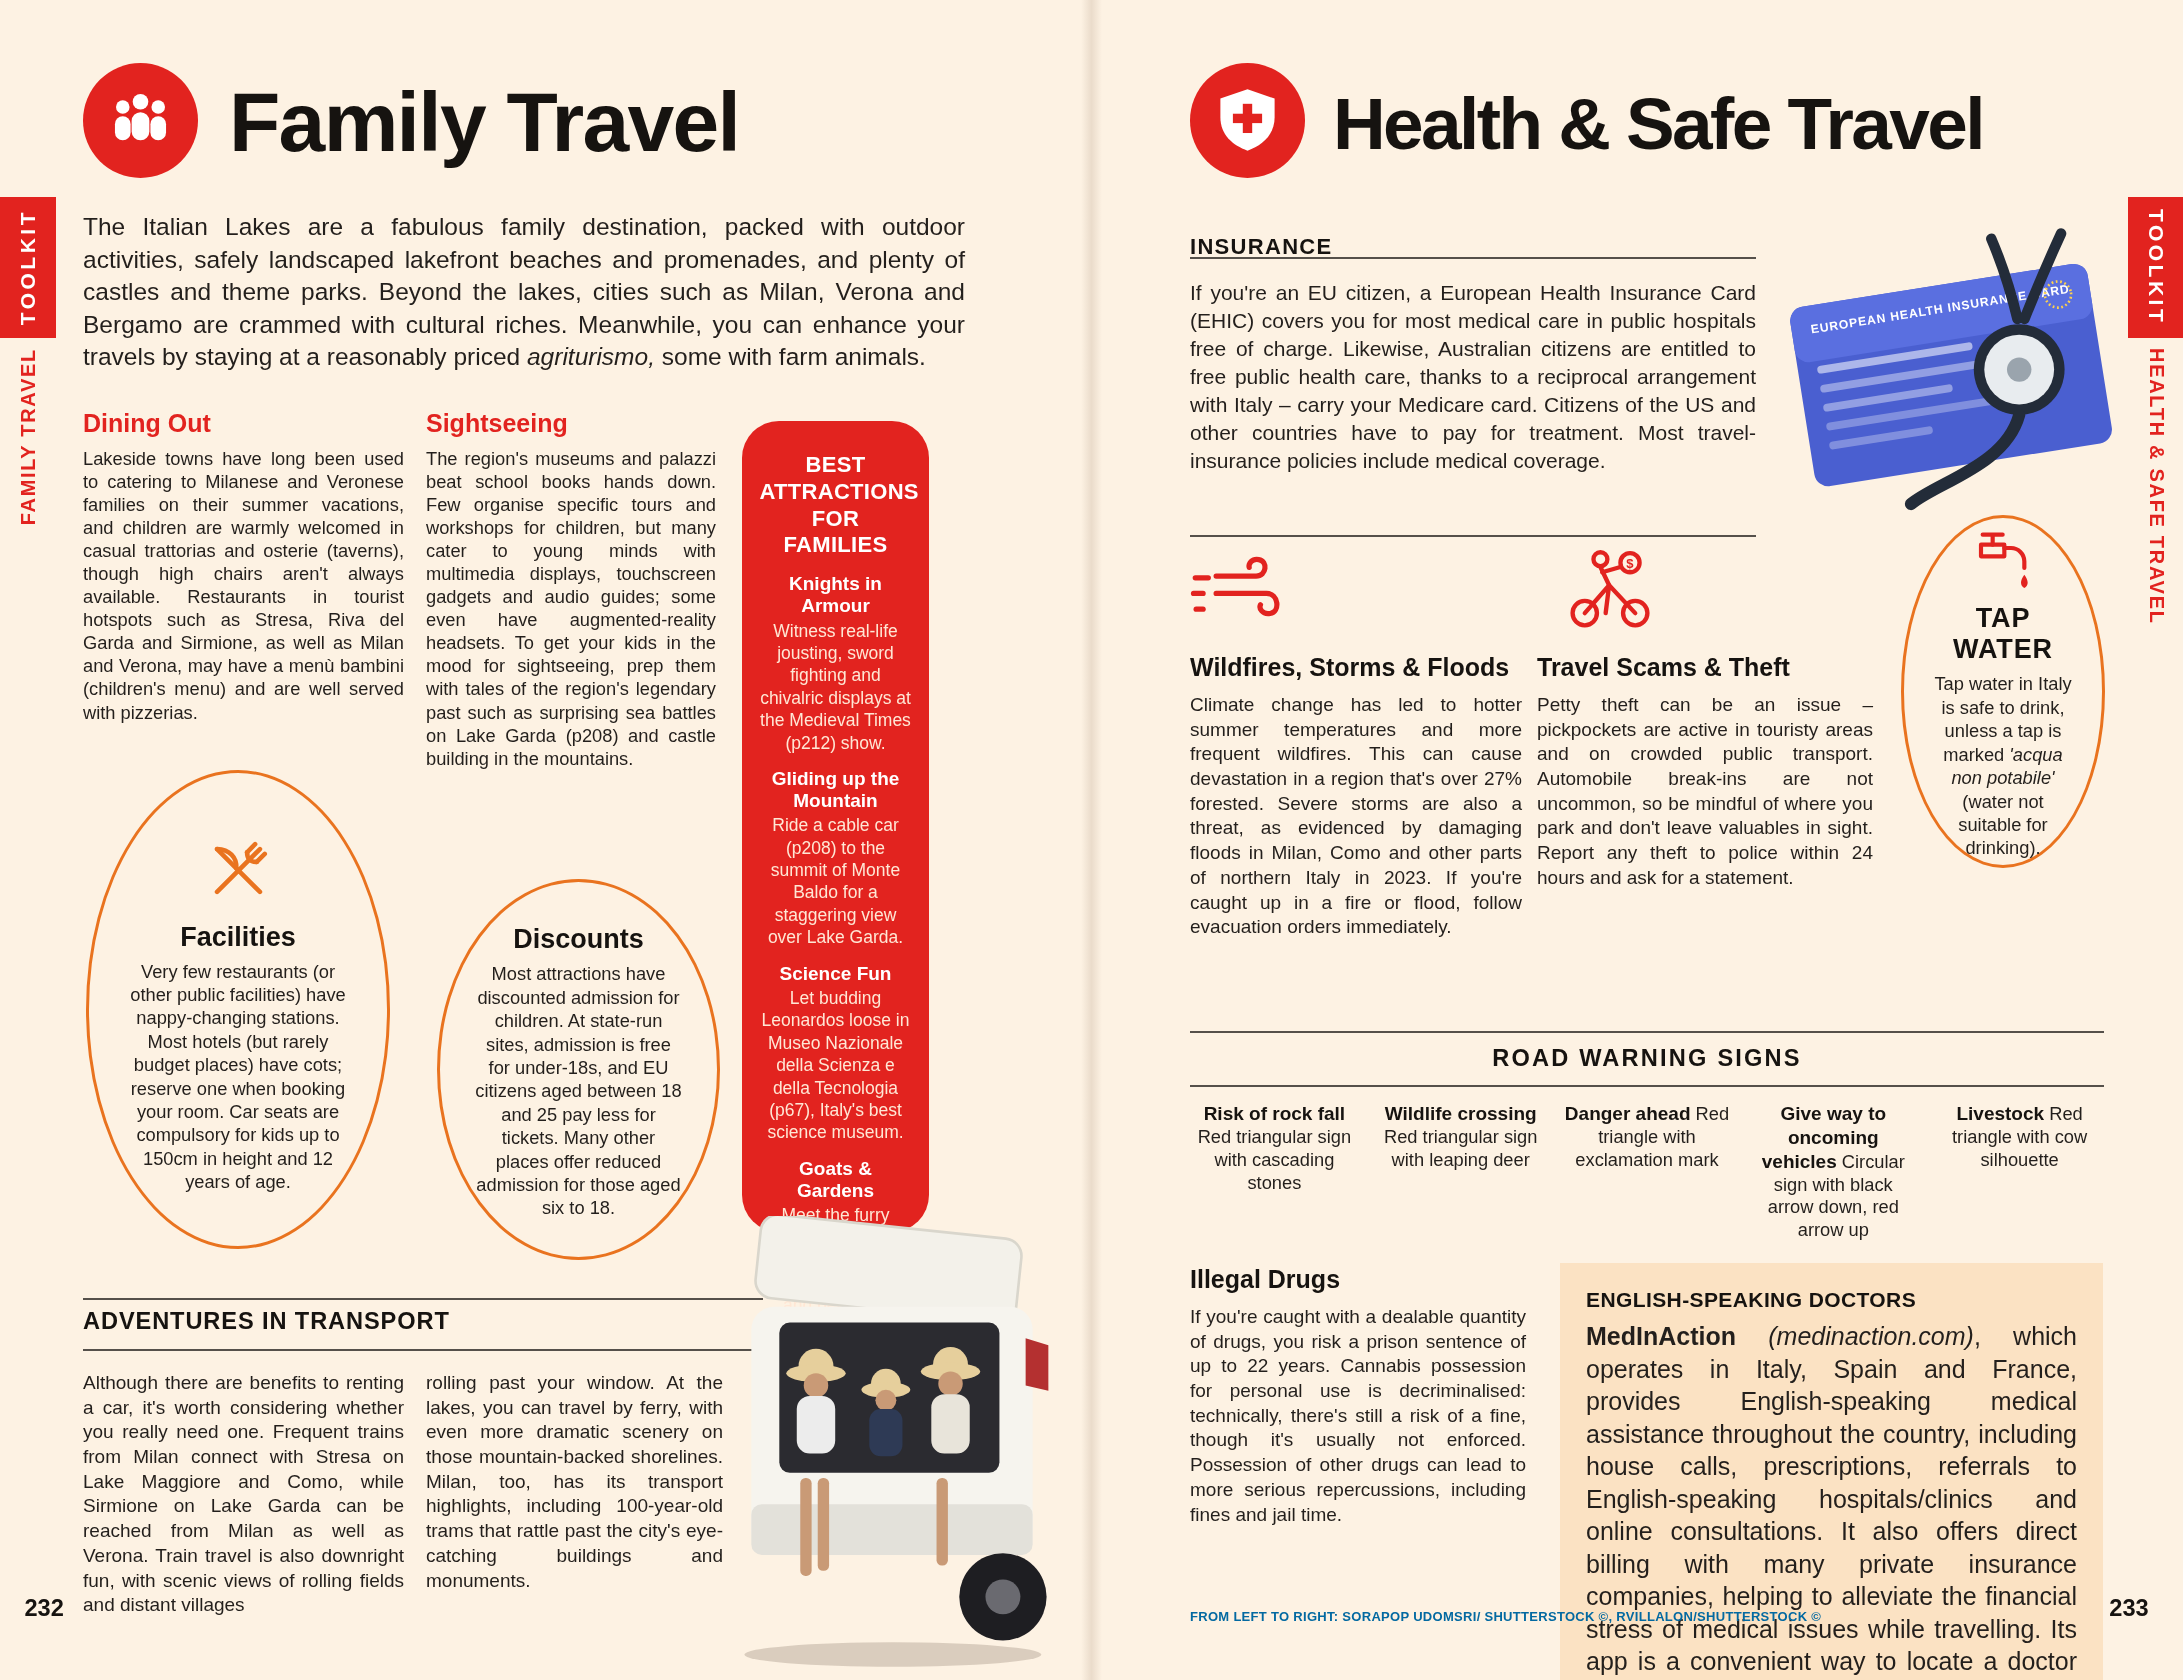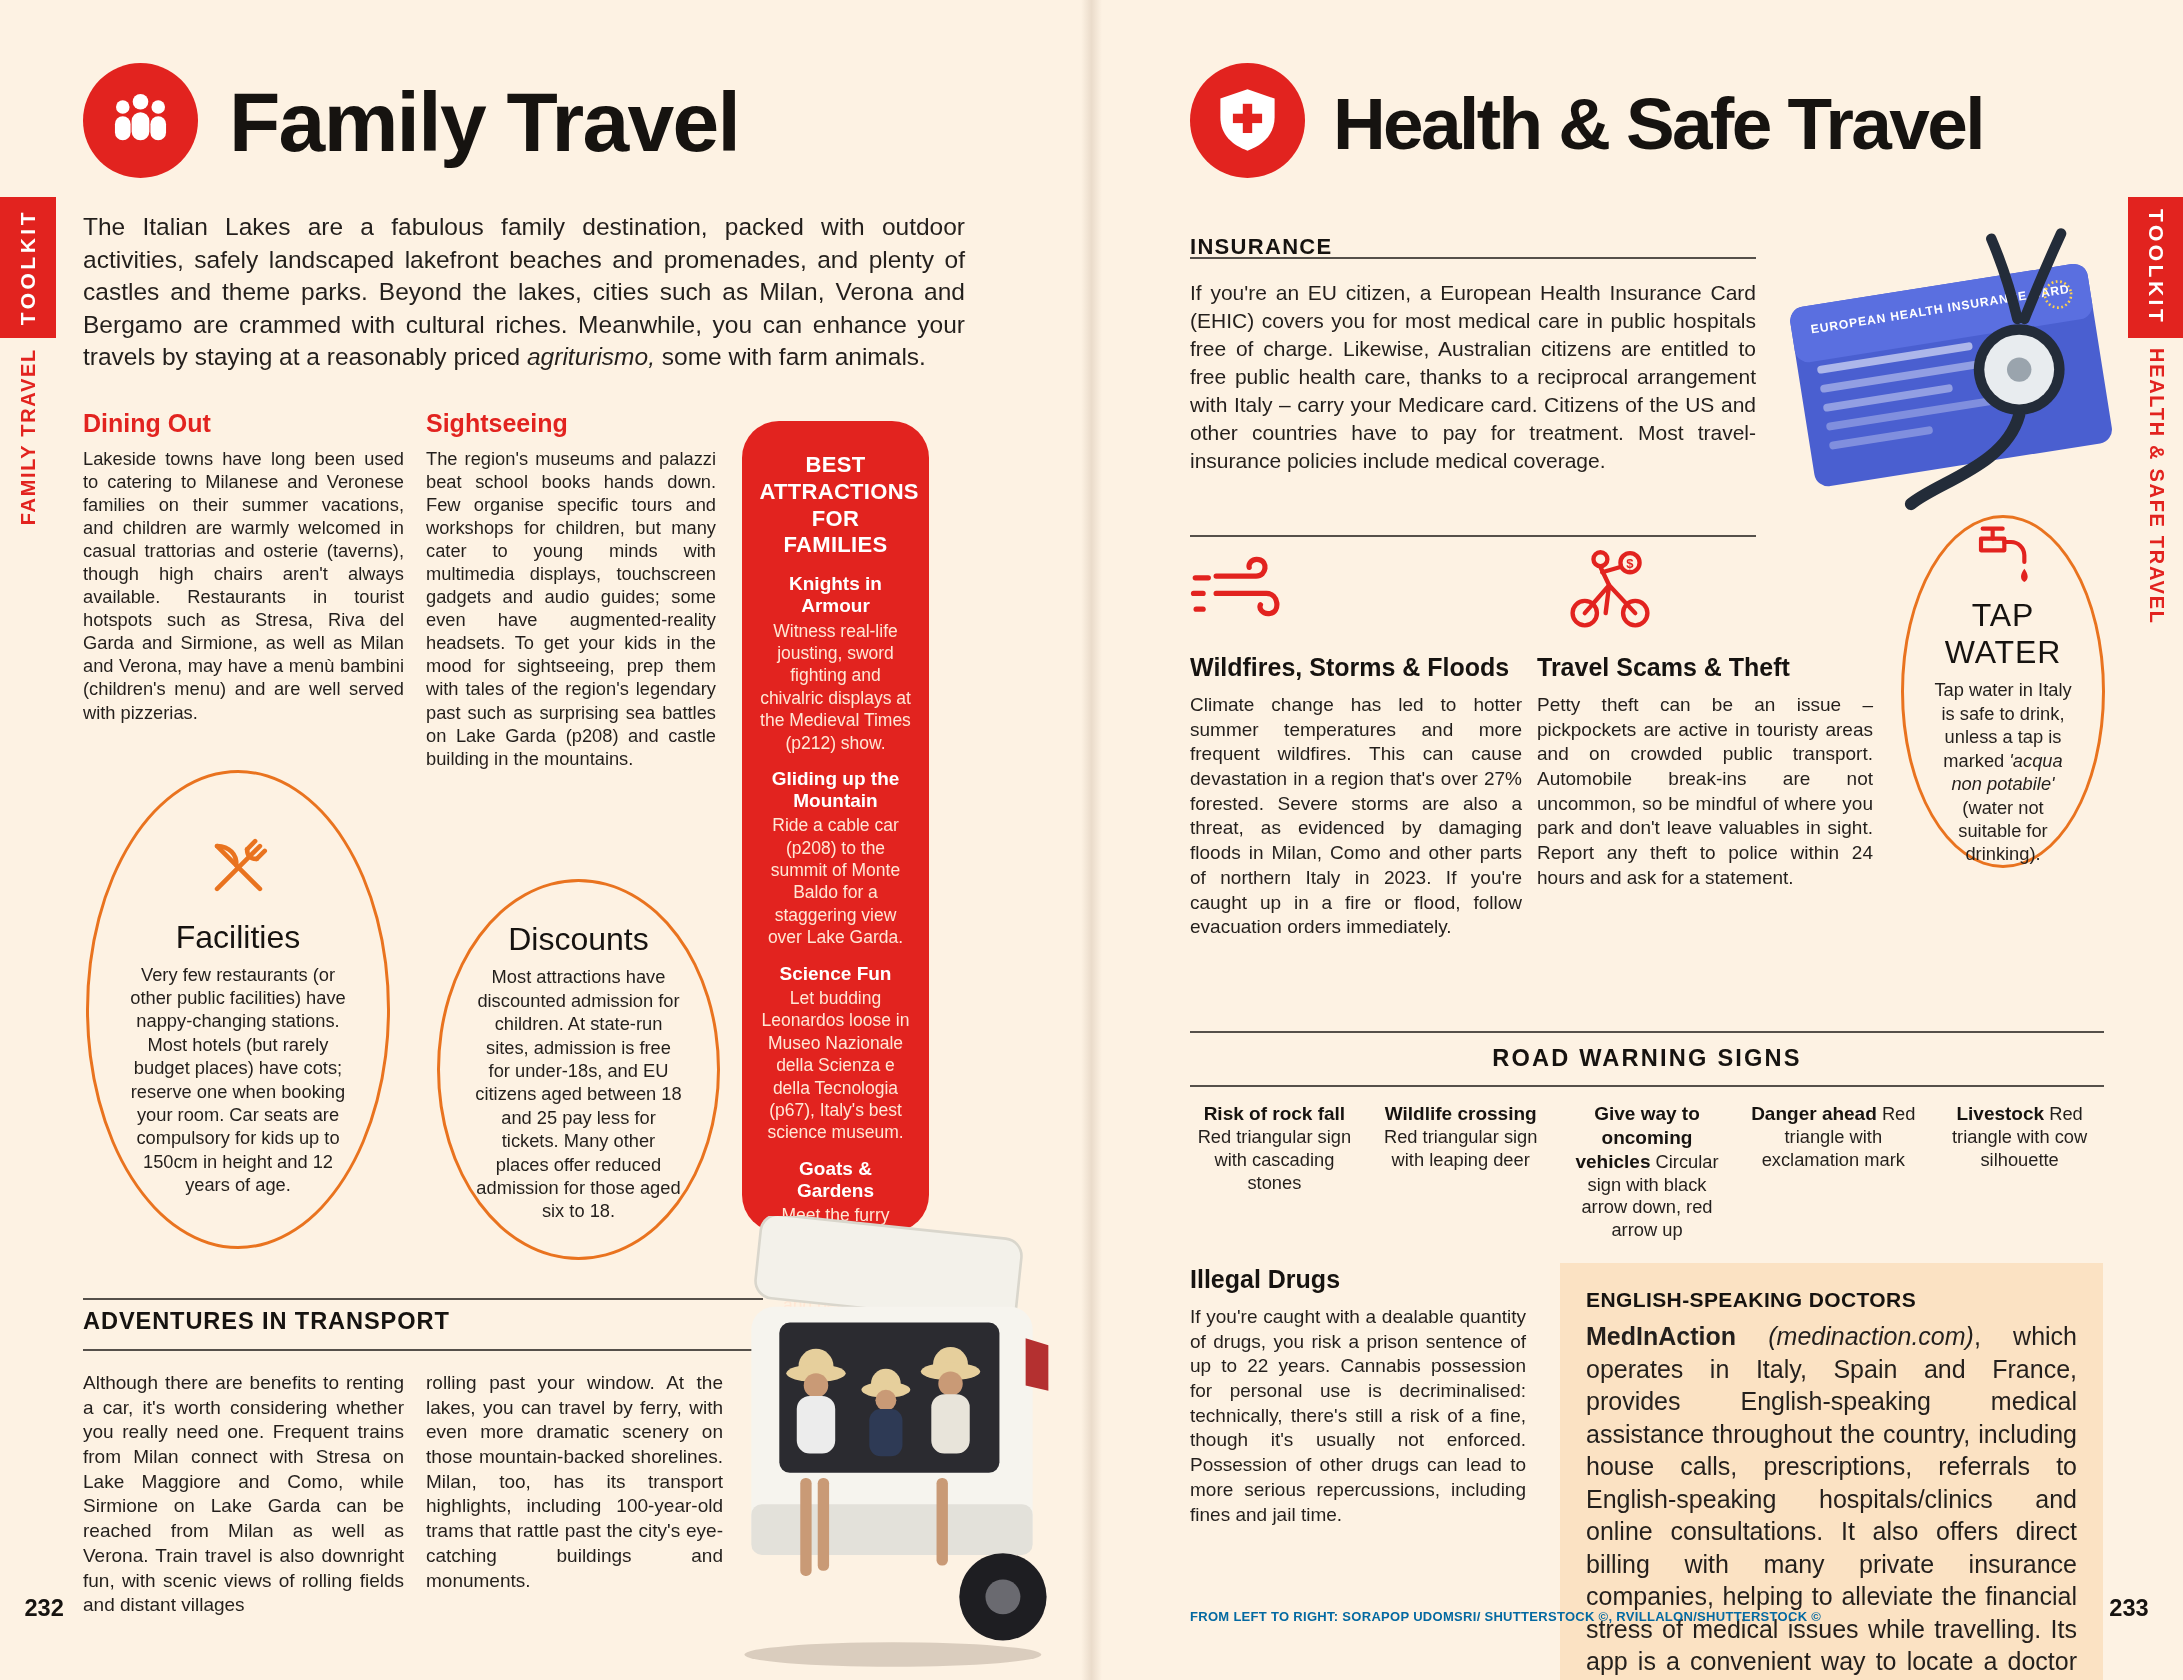--- a/index.html
+++ b/index.html
@@ -25,21 +25,21 @@
   .intro{margin:0;font-size:24.5px;line-height:1.33;text-align:justify;font-weight:500;}
   
   .col-head-red{margin:0;font-size:25px;font-weight:700;color:#e2231f;}
   .col-head-black{margin:0;font-size:25px;font-weight:700;color:#161310;}
   .body{margin:0;font-size:18.3px;line-height:1.26;text-align:justify;}
   .body-r{margin:0;font-size:19px;line-height:1.3;text-align:justify;}
   
   .oval{border:3.5px solid #e9731f;border-radius:50%;box-sizing:border-box;
     display:flex;flex-direction:column;align-items:center;justify-content:center;
     text-align:center;background:transparent;}
-  .oval h3{margin:5.2px 0 7px 0;font-size:32px;font-weight:400;color:#161310;}
+  .oval h3{margin:5.2px 0 7px 0;font-size:27px;font-weight:700;color:#161310;}
   .oval p{margin:0;font-size:18.3px;line-height:1.28;}
   
   .redbox{background:#e2231f;border-radius:37px;box-sizing:border-box;color:#fff;
     text-align:center;padding:31px 17.5px;}
   .ba-head{margin:0 0 5.2px 0;font-size:22px;line-height:1.22;font-weight:800;letter-spacing:0.3px;}
   .ba-item{margin-top:14px;}
   .ba-title{margin:0;font-size:19px;line-height:1.15;font-weight:700;color:#fff;}
   .ba-body{margin:2.6px 0 0 0;font-size:17.5px;line-height:1.28;color:#ffe7d5;}
   
   .rule{height:1.7px;background:#55504a;}
@@ -258,26 +258,26 @@
   <div class="abs signs" style="left:1190px;top:1102px;width:914px;">
     <div class="sign-cell">
       <span class="sign-title">Risk of rock fall</span>
       <span>Red triangular sign with cascading stones</span>
     </div>
     <div class="sign-cell">
       <span class="sign-title">Wildlife crossing</span>
       <span>Red triangular sign with leaping deer</span>
     </div>
     <div class="sign-cell">
+      <span class="sign-title">Danger ahead</span>
+      <span>Red triangle with exclamation mark</span>
+    </div>
+    <div class="sign-cell">
       <span class="sign-title">Give way to oncoming vehicles</span>
       <span>Circular sign with black arrow down, red arrow up</span>
-    </div>
-    <div class="sign-cell">
-      <span class="sign-title">Danger ahead</span>
-      <span>Red triangle with exclamation mark</span>
     </div>
     <div class="sign-cell">
       <span class="sign-title">Livestock</span>
       <span>Red triangle with cow silhouette</span>
     </div>
   </div>
 
   <h2 class="abs col-head-black" style="left:1190px;top:1265px;">Illegal Drugs</h2>
   <p class="abs body-r" style="left:1190px;top:1305px;width:336px;">If you're caught with a dealable quantity of drugs, you risk a prison sentence of up to 22 years. Cannabis possession for personal use is decriminalised: technically, there's still a risk of a fine, though it's usually not enforced. Possession of other drugs can lead to more serious repercussions, including fines and jail time.</p>
 

